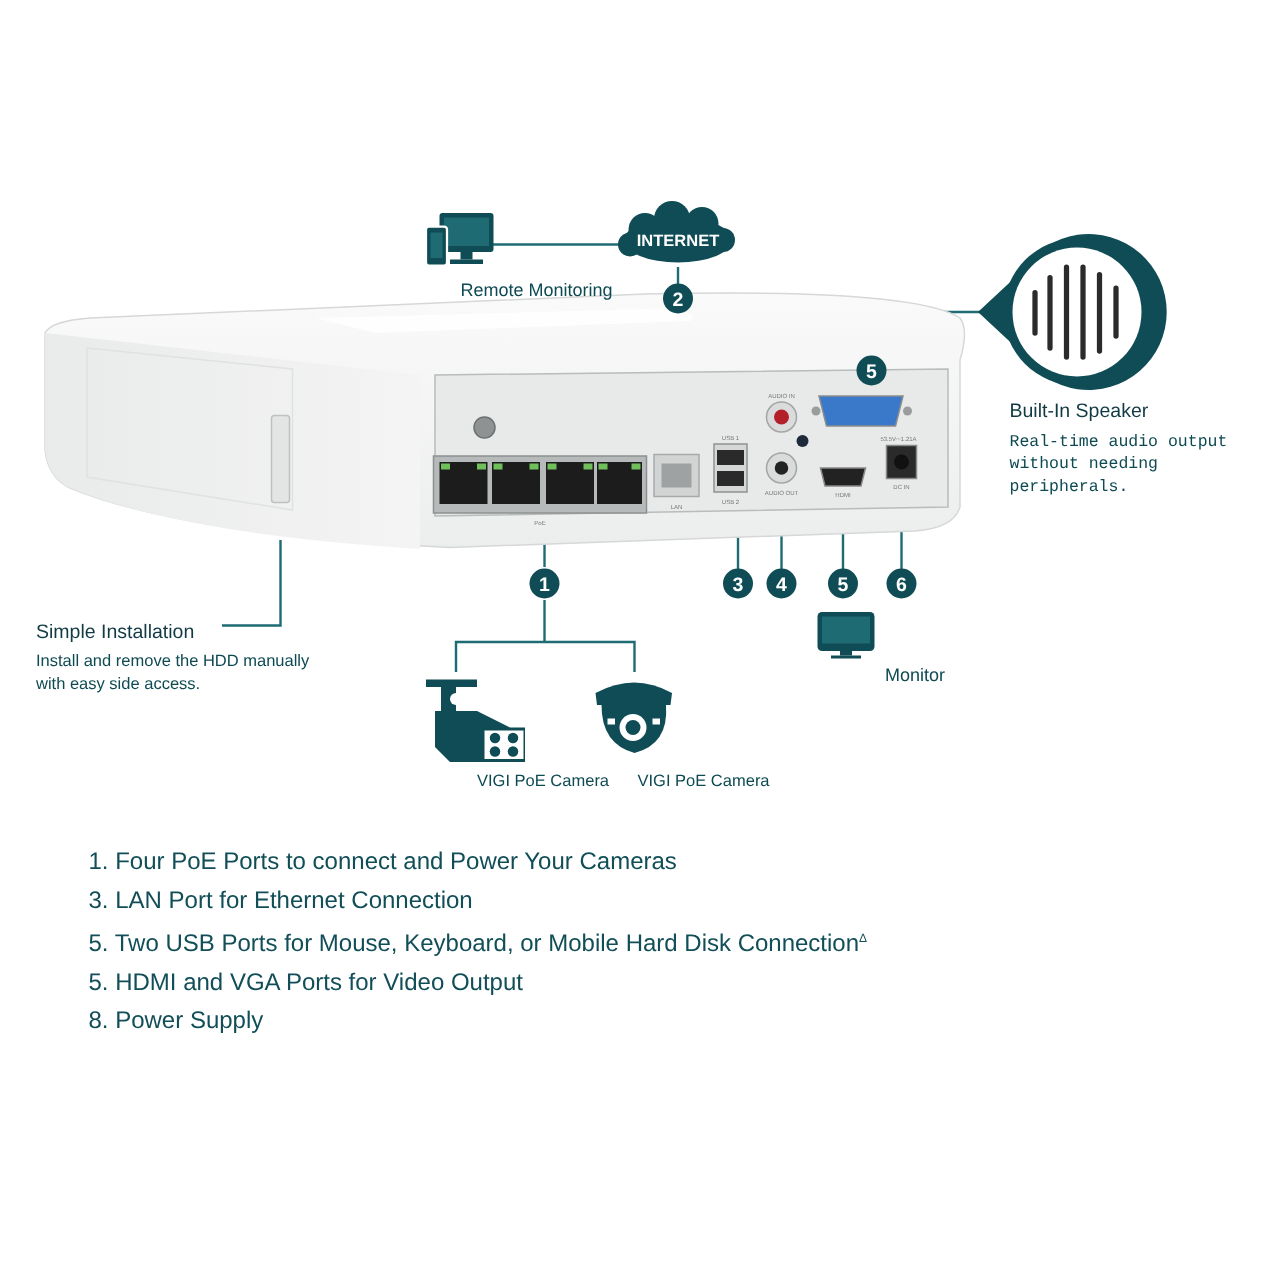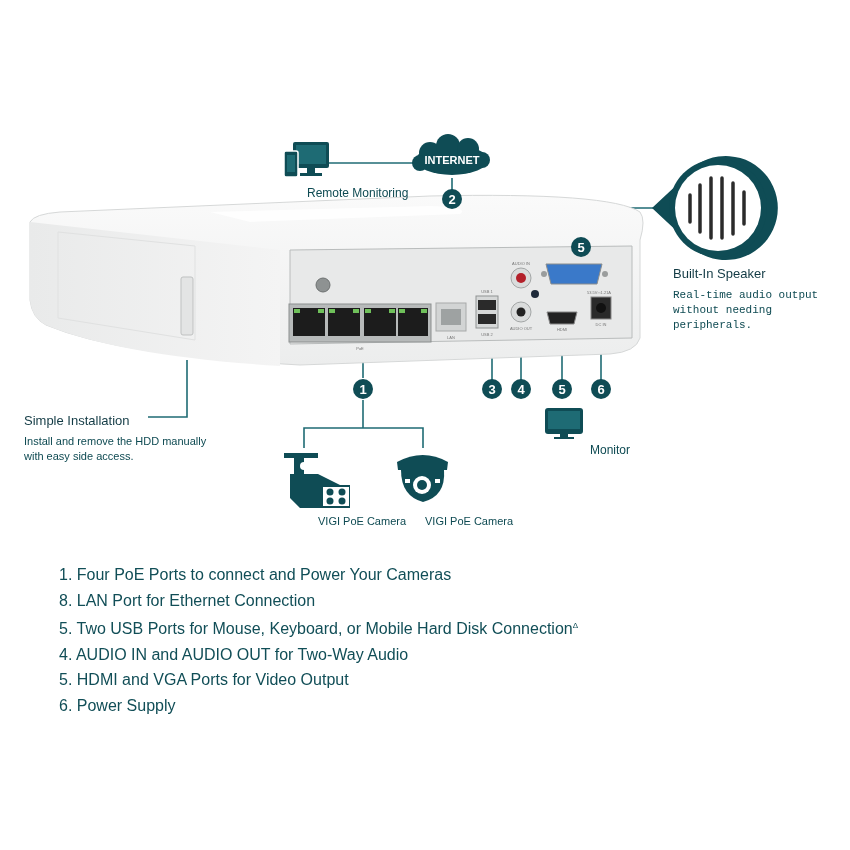--- a/index.html
+++ b/index.html
@@ -199,18 +199,17 @@
 </div>
 
 <div class="title" style="left:24px;top:413px;">Simple Installation</div>
 <div class="desc" style="left:24px;top:434px;">
   <div>Install and remove the HDD manually</div>
   <div>with easy side access.</div>
 </div>
 
 <div class="legend">
   <div><span>1. Four PoE Ports to connect and Power Your Cameras</span></div>
-  <div><span>8. LAN Port for Ethernet Connection</span></div>
+  <div><span>3. LAN Port for Ethernet Connection</span></div>
   <div><span>5. Two USB Ports for Mouse, Keyboard, or Mobile Hard Disk Connection</span><sup>Δ</sup></div>
-  <div><span>4. AUDIO IN and AUDIO OUT for Two-Way Audio</span></div>
   <div><span>5. HDMI and VGA Ports for Video Output</span></div>
-  <div><span>6. Power Supply</span></div>
+  <div><span>8. Power Supply</span></div>
 </div>
 
 </body></html>

